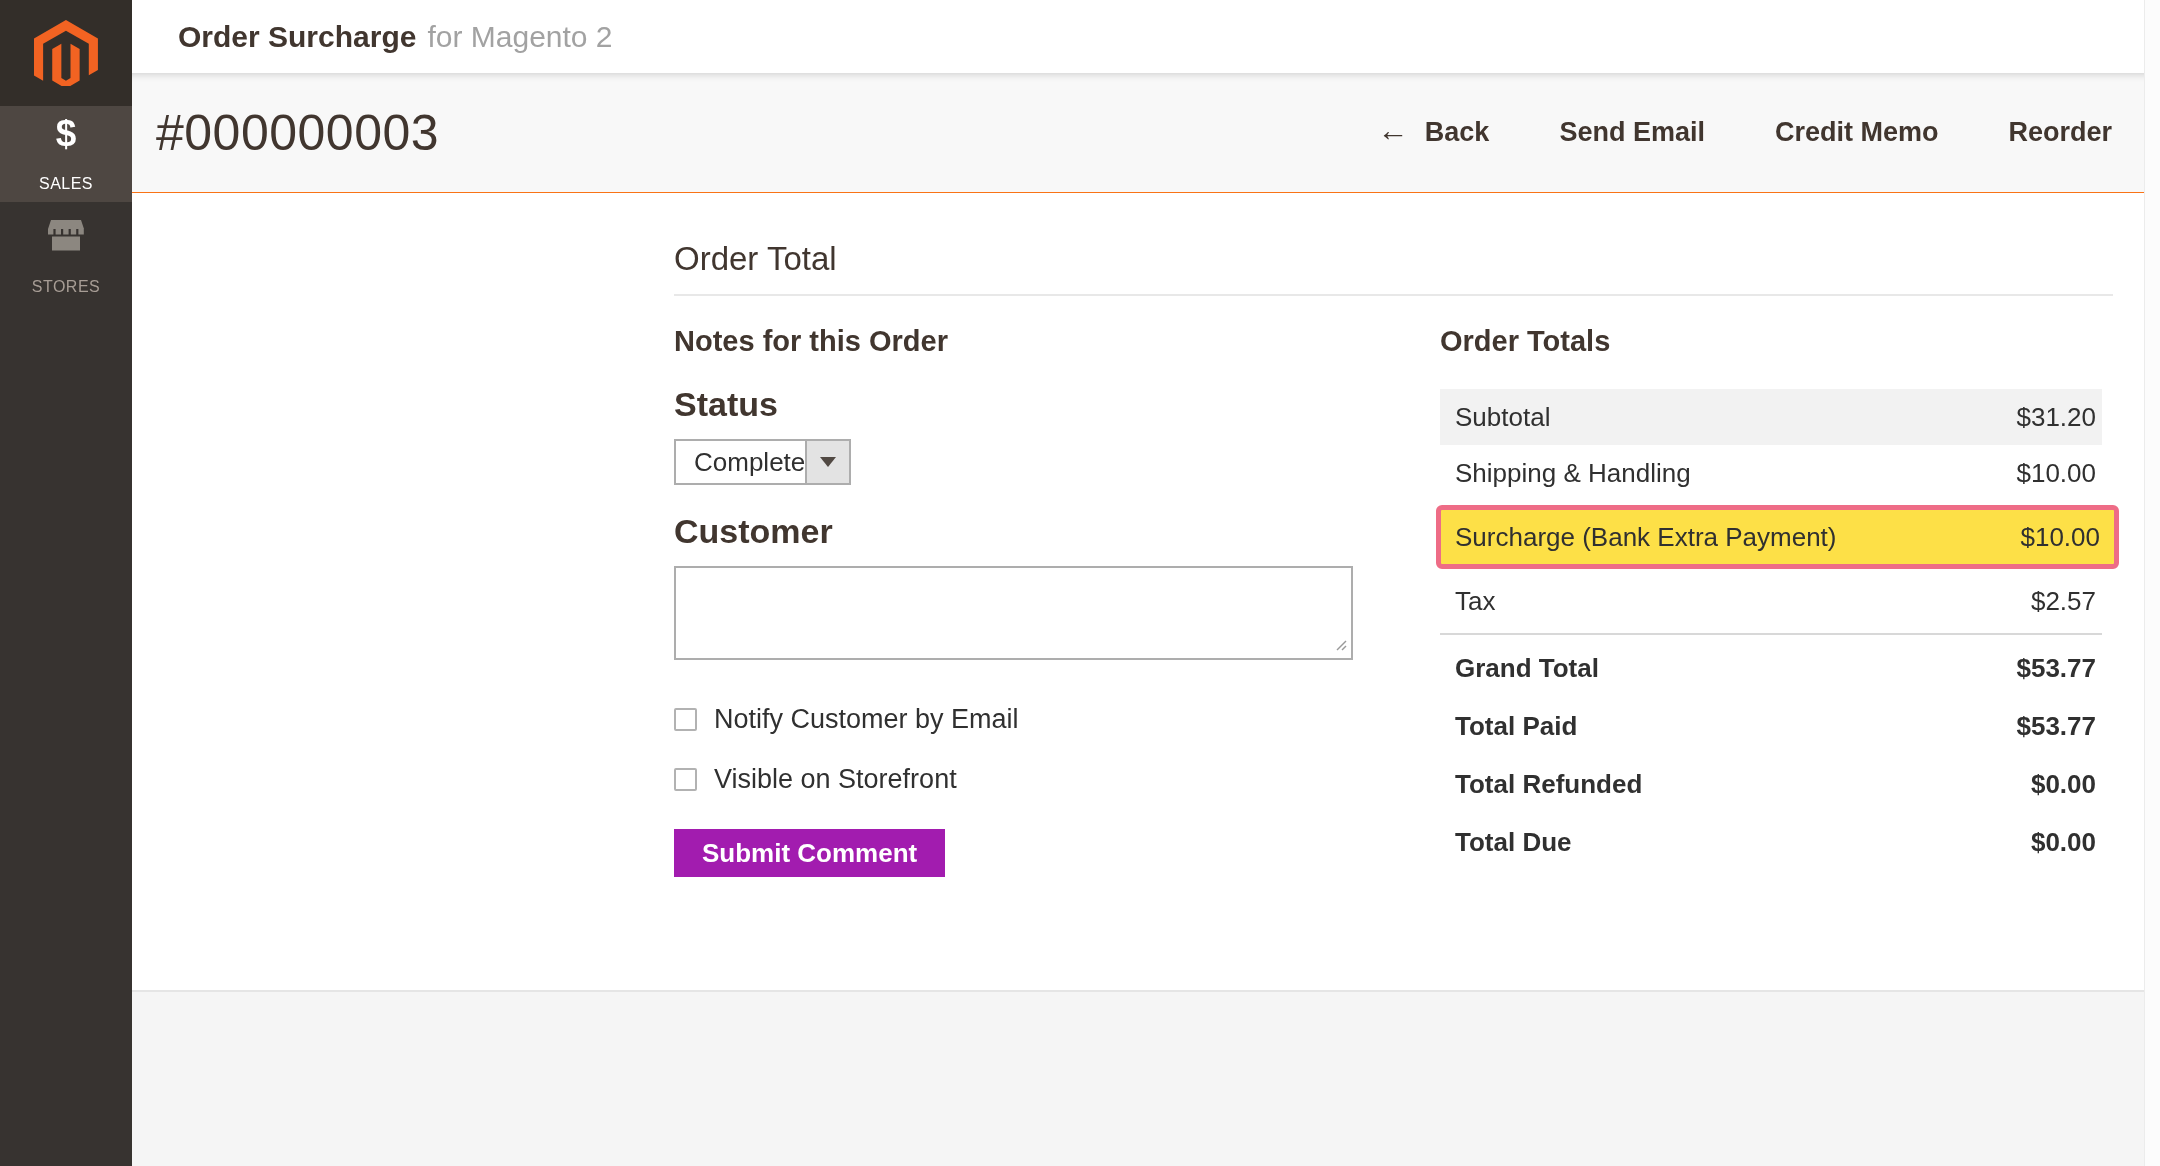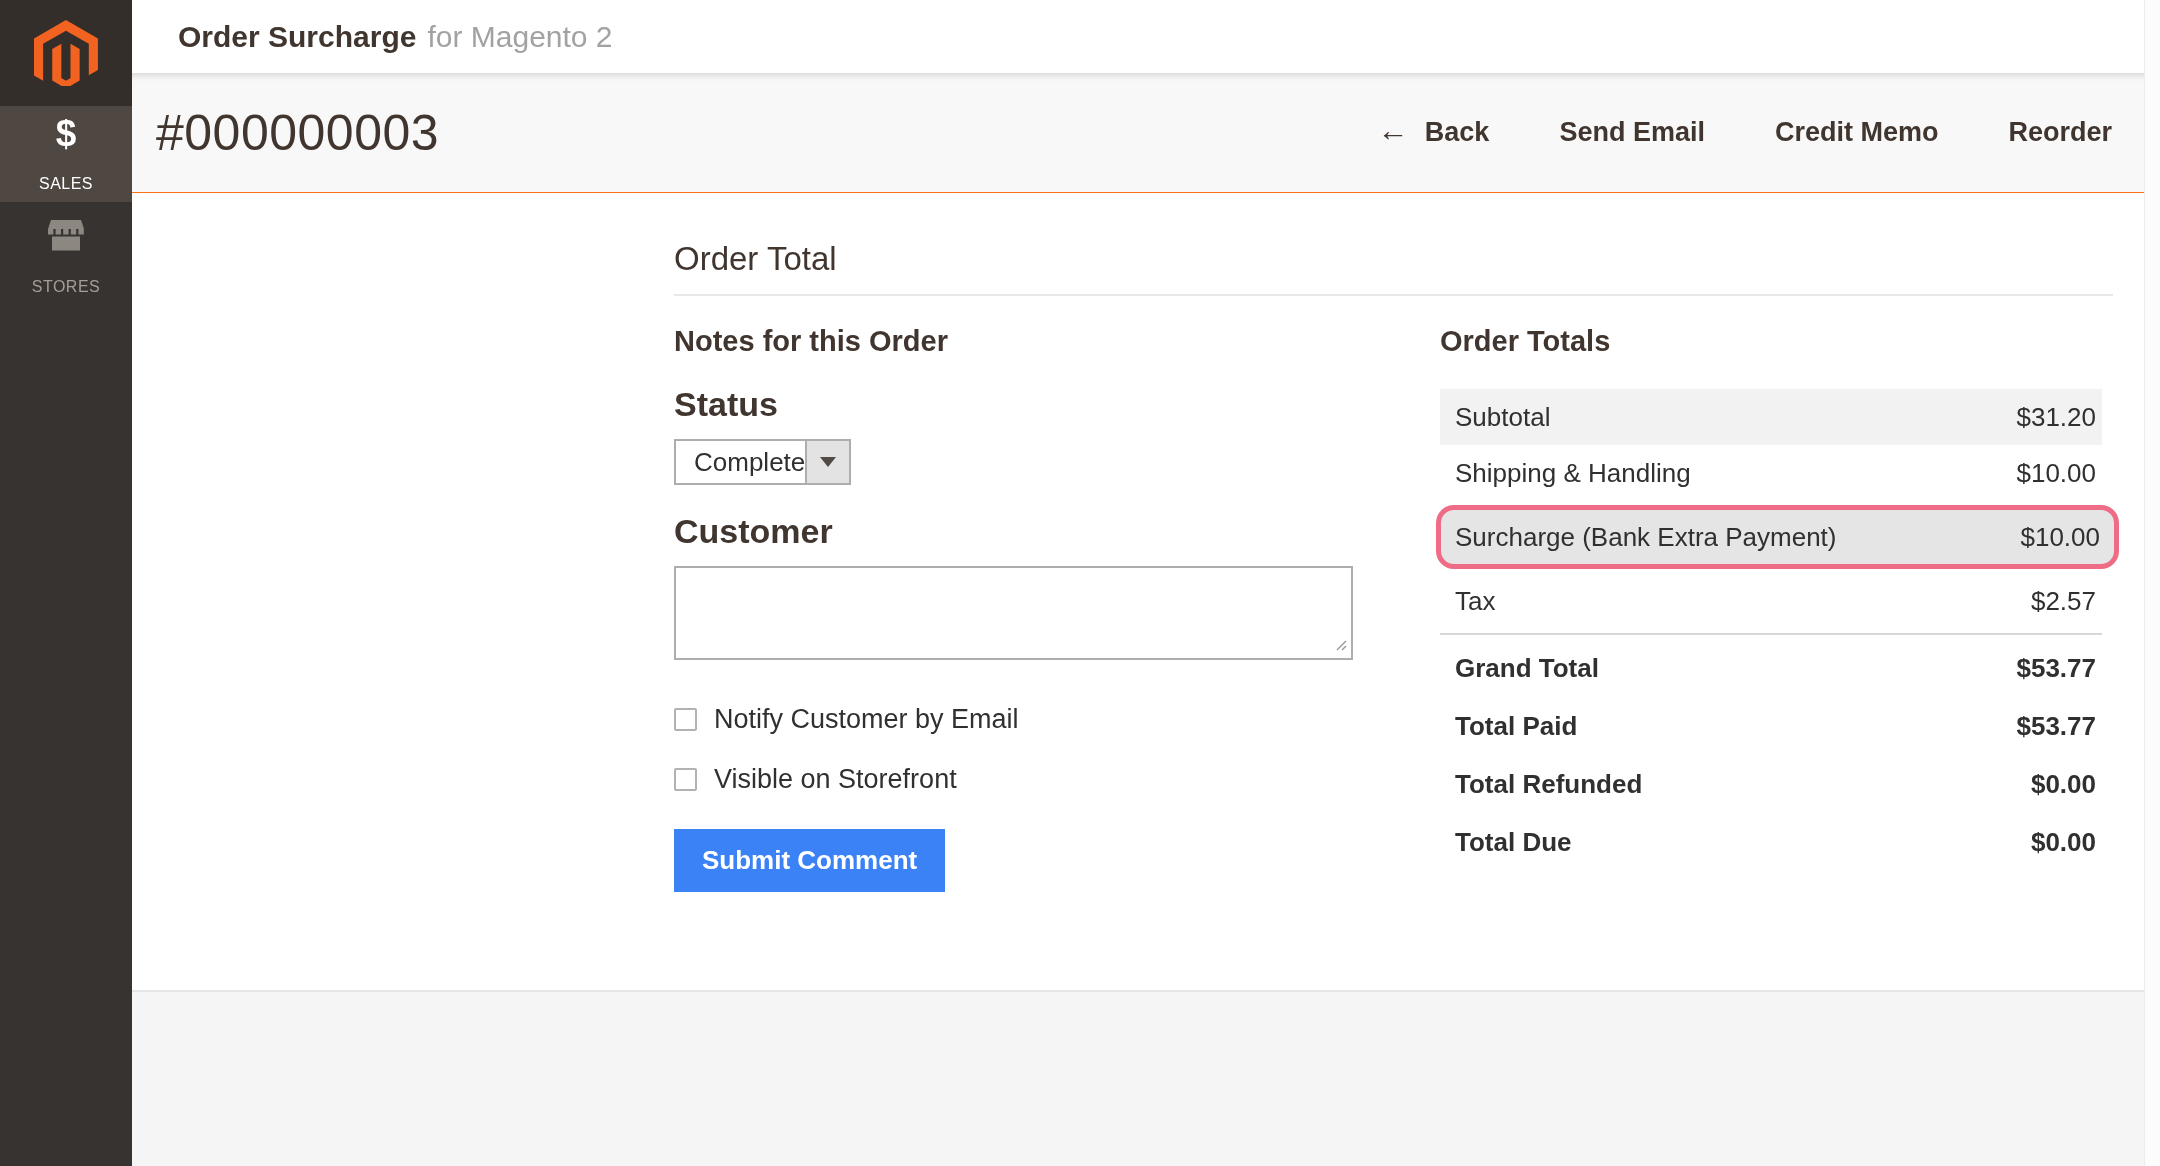--- a/index.html
+++ b/index.html
@@ -71,35 +71,35 @@
   .check-row { display:flex; align-items:center; cursor:pointer; }
   .check-row.first { margin-top:44px; }
   .check-row.second { margin-top:29px; }
   .check-row input {
     appearance:none; -webkit-appearance:none; width:23px; height:23px; margin:0;
     border:2px solid #b2b2b2; border-radius:2px; background:#fff; box-sizing:border-box; cursor:pointer;
   }
   .check-row .check-label { font-size:27px; color:#303030; margin-left:17px; }
 
   .submit-btn {
-    margin-top:34px; height:63px; padding:0 28px; border:none; cursor:pointer;
-    background:#3b82f6; color:#fff; font-family:inherit; font-size:26px; font-weight:700;
+    margin-top:34px; height:48px; padding:0 28px; border:none; cursor:pointer;
+    background:#a21caf; color:#fff; font-family:inherit; font-size:26px; font-weight:700;
   }
 
   
   .totals { width:662px; flex:0 0 662px; margin-left:87px; }
   .t-table { margin-top:31px; }
   .t-row {
     height:56px; box-sizing:border-box; display:flex; align-items:center;
     justify-content:space-between; padding:0 6px 0 15px; font-size:26px; color:#303030;
   }
   .t-row .t-val { text-align:right; }
   .t-row.shaded { background:#f2f2f2; }
   .t-row.highlight {
-    background:#e5e5e5; border:5px solid #ee6c86; border-radius:18px;
+    background:#fde047; border:5px solid #ee6c86; border-radius:6px;
     height:64px; margin:4px -17px 4px -4px; padding:0 14px 0 14px;
   }
   .t-row.bold { font-weight:700; height:58px; }
   .t-sep { border-top:2px solid #d8d8d8; margin:4px 0; }
 
   .page-footer { flex:1; background:#f5f5f5; border-top:2px solid #e5e5e5; }
 
   
   .scroll-gutter {
     position:absolute; top:0; right:0; width:15px; height:1166px;

